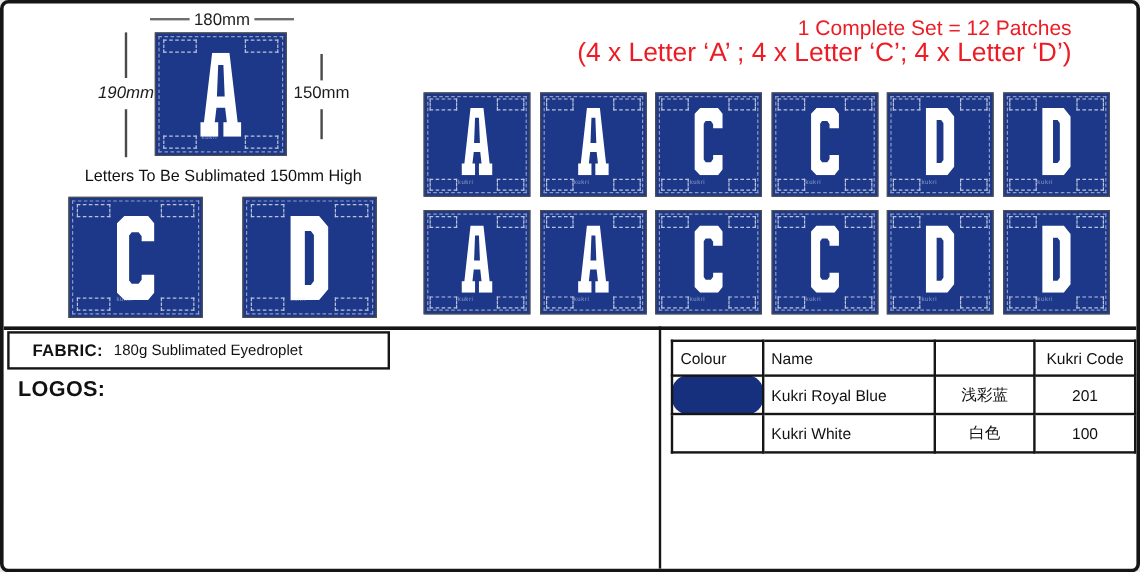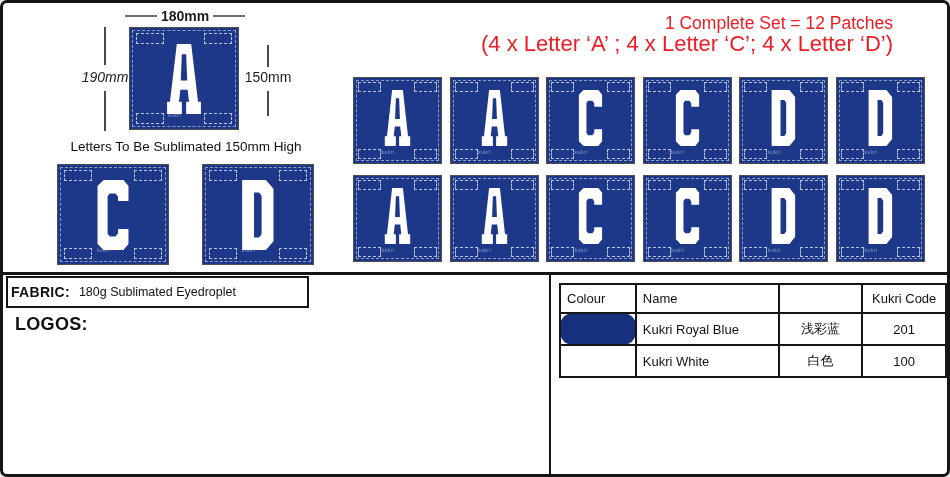--- a/index.html
+++ b/index.html
@@ -29,40 +29,40 @@
   .patch.big .glyph{width:36px;height:70px;}
   .patch.small{width:89px;height:87px;}
   .patch.small .stitch{width:23px;height:10px;}
   .patch.small .stitch.tl{left:4px;top:4px}
   .patch.small .stitch.tr{right:4px;top:4px}
   .patch.small .stitch.bl{left:4px;bottom:4px}
   .patch.small .stitch.br{right:4px;bottom:4px}
   .patch.small .glyph{width:27px;height:56px;margin-bottom:6px;}
   .patch.small .brand{bottom:8px;}
   
-  .dim-top{position:absolute;left:122px;top:5px;width:120px;display:flex;align-items:center;justify-content:center;gap:4px;font-weight:bold;}
+  .dim-top{position:absolute;left:122px;top:5px;width:120px;display:flex;align-items:center;justify-content:center;gap:4px;}
   .dim-top .dline{height:0;border-top:2px solid #6e6e6e;flex:1;}
   .dim-top .dlabel{font-size:14px;color:#1c1c1c;white-space:nowrap;}
   .vseg{position:absolute;width:0;border-left:2px solid #4a4a4a;}
   .dim-label{position:absolute;font-size:14px;color:#1c1c1c;width:60px;text-align:center;}
   .note{position:absolute;left:52px;top:136px;width:262px;text-align:center;font-size:13.5px;color:#111;}
   
   .set-info{position:absolute;left:440px;top:10px;width:450px;text-align:right;}
   .set-info .t1{font-size:17.5px;line-height:21px;}
   .set-info .t2{font-size:22px;line-height:20px;}
   
   .grid-row{position:absolute;left:350px;width:572px;display:flex;justify-content:space-between;}
   .grid-row.r0{top:74px;}
   .grid-row.r1{top:172px;}
   
   .hdivider{position:absolute;left:0;right:0;top:269px;height:0;border-top:3px solid #151515;}
   .vdivider{position:absolute;left:546px;top:269px;bottom:0;width:0;border-left:2px solid #151515;}
   .fabric-box{
     position:absolute;left:3px;top:273px;width:296px;height:28px;border:2px solid #151515;
-    display:flex;align-items:center;padding-left:3px;gap:9px;background:#fff;
+    display:flex;align-items:center;padding-left:19px;gap:9px;background:#fff;
   }
   .fabric-box .flabel{font-weight:bold;font-size:14px;letter-spacing:.3px;color:#111;}
   .fabric-box .fvalue{font-size:12.5px;color:#111;}
   .logos-label{position:absolute;left:12px;top:311px;font-weight:bold;font-size:18px;letter-spacing:.3px;color:#111;}
   
   .ctable{position:absolute;left:556px;top:280px;border-collapse:collapse;}
   .ctable td{border:2px solid #151515;font-size:13px;color:#111;padding:0 6px;background:#fff;}
   .ctable .c-col{width:62px;}
   .ctable .c-name{width:130px;}
   .ctable .c-cn{width:70px;text-align:center;}

